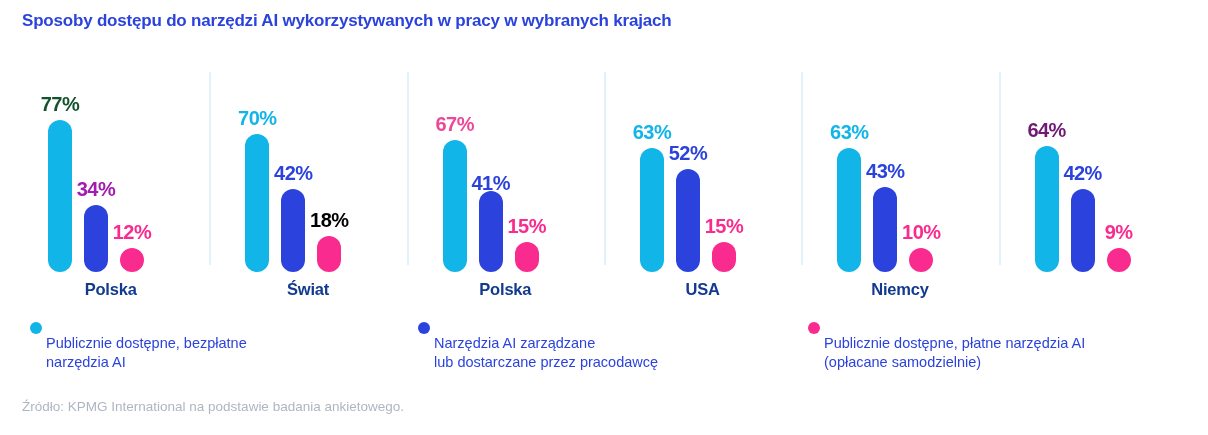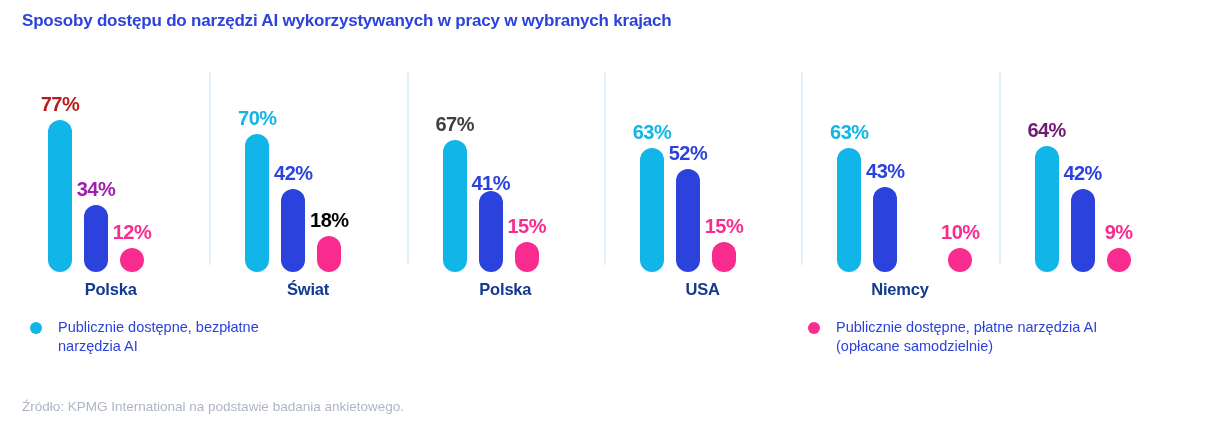--- a/index.html
+++ b/index.html
@@ -107,21 +107,21 @@
     position: absolute;
     left: 0;
     top: 318px;
     width: 1208px;
     height: 60px;
   }
   .legend-item {
     position: absolute;
     top: 0;
     display: flex;
-    flex-direction: row;
+    flex-direction: column;
     align-items: flex-start;
   }
   .legend-dot {
     width: 12px;
     height: 12px;
     border-radius: 50%;
     margin-top: 4px;
     flex: 0 0 auto;
   }
   .legend-text {
@@ -149,21 +149,21 @@
 <body>
 
 <div class="chart-title">Sposoby dostępu do narzędzi AI wykorzystywanych w pracy w wybranych krajach</div>
 
 <div class="plot">
   <div class="groups" id="groups">
       <div class="group">
         <div class="bars">
           <div class="bar-slot" style="left: 36px; height: 182px;">
             <div class="bar" title="Publicznie dostępne, bezpłatne narzędzia AI: 77%" style="height: 152px; background: rgb(18, 181, 232);"></div>
-            <div class="bar-value" style="bottom: 158px; color: #b91c1c; text-align: center;">77%</div>
+            <div class="bar-value" style="bottom: 158px; color: #14532d; text-align: center;">77%</div>
           </div>
           <div class="bar-slot" style="left: 72px; height: 97px;">
             <div class="bar" title="Narzędzia AI zarządzane lub dostarczane przez pracodawcę: 34%" style="height: 67px; background: rgb(43, 67, 220);"></div>
             <div class="bar-value" style="bottom: 73px; color: #a21caf;">34%</div>
           </div>
           <div class="bar-slot" style="left: 108px; height: 54px;">
             <div class="bar" title="Publicznie dostępne, płatne narzędzia AI (opłacane samodzielnie): 12%" style="height: 24px; background: rgb(250, 43, 142);"></div>
             <div class="bar-value" style="bottom: 30px; color: rgb(250, 43, 142);">12%</div>
           </div>
         </div>
@@ -185,21 +185,21 @@
             <div class="bar-value" style="bottom: 42px; color: #000000;">18%</div>
           </div>
         </div>
         <div class="group-label">Świat</div>
       </div>
       <div class="group">
         <div class="group-sep"></div>
         <div class="bars">
           <div class="bar-slot" style="left: 36px; height: 162px;">
             <div class="bar" title="Publicznie dostępne, bezpłatne narzędzia AI: 67%" style="height: 132px; background: rgb(18, 181, 232);"></div>
-            <div class="bar-value" style="bottom: 138px; color: #404040;">67%</div>
+            <div class="bar-value" style="bottom: 138px; color: #ec4899;">67%</div>
           </div>
           <div class="bar-slot" style="left: 72px; height: 111px;">
             <div class="bar" title="Narzędzia AI zarządzane lub dostarczane przez pracodawcę: 41%" style="height: 81px; background: rgb(43, 67, 220);"></div>
             <div class="bar-value" style="bottom: 79px; color: rgb(43, 67, 220);">41%</div>
           </div>
           <div class="bar-slot" style="left: 108px; height: 60px;">
             <div class="bar" title="Publicznie dostępne, płatne narzędzia AI (opłacane samodzielnie): 15%" style="height: 30px; background: rgb(250, 43, 142);"></div>
             <div class="bar-value" style="bottom: 36px; color: rgb(250, 43, 142);">15%</div>
           </div>
         </div>
@@ -227,21 +227,21 @@
         <div class="group-sep"></div>
         <div class="bars">
           <div class="bar-slot" style="left: 36px; height: 154px;">
             <div class="bar" title="Publicznie dostępne, bezpłatne narzędzia AI: 63%" style="height: 124px; background: rgb(18, 181, 232);"></div>
             <div class="bar-value" style="bottom: 130px; color: rgb(18, 181, 232);">63%</div>
           </div>
           <div class="bar-slot" style="left: 72px; height: 115px;">
             <div class="bar" title="Narzędzia AI zarządzane lub dostarczane przez pracodawcę: 43%" style="height: 85px; background: rgb(43, 67, 220);"></div>
             <div class="bar-value" style="bottom: 91px; color: rgb(43, 67, 220);">43%</div>
           </div>
-          <div class="bar-slot" style="left: 108px; height: 54px; margin-left: 39px;">
+          <div class="bar-slot" style="left: 108px; height: 54px;">
             <div class="bar" title="Publicznie dostępne, płatne narzędzia AI (opłacane samodzielnie): 10%" style="height: 24px; background: rgb(250, 43, 142);"></div>
             <div class="bar-value" style="bottom: 30px; color: rgb(250, 43, 142);">10%</div>
           </div>
         </div>
         <div class="group-label">Niemcy</div>
       </div>
       <div class="group">
         <div class="group-sep"></div>
         <div class="bars">
           <div class="bar-slot" style="left: 36px; height: 156px;">
@@ -260,20 +260,25 @@
       </div>
     </div>
 </div>
 
 <div class="legend" id="legend">
     <div class="legend-item" id="legend-item-0">
       <span class="legend-dot" style="background: rgb(18, 181, 232);"></span>
       <span class="legend-text">Publicznie dostępne, bezpłatne
 narzędzia AI</span>
     </div>
+    <div class="legend-item" id="legend-item-1">
+      <span class="legend-dot" style="background: rgb(43, 67, 220);"></span>
+      <span class="legend-text">Narzędzia AI zarządzane
+lub dostarczane przez pracodawcę</span>
+    </div>
     <div class="legend-item" id="legend-item-2">
       <span class="legend-dot" style="background: rgb(250, 43, 142);"></span>
       <span class="legend-text">Publicznie dostępne, płatne narzędzia AI
 (opłacane samodzielnie)</span>
     </div>
   </div>
 
 <div class="source">Źródło: KPMG International na podstawie badania ankietowego.</div>
 
 </body></html>

